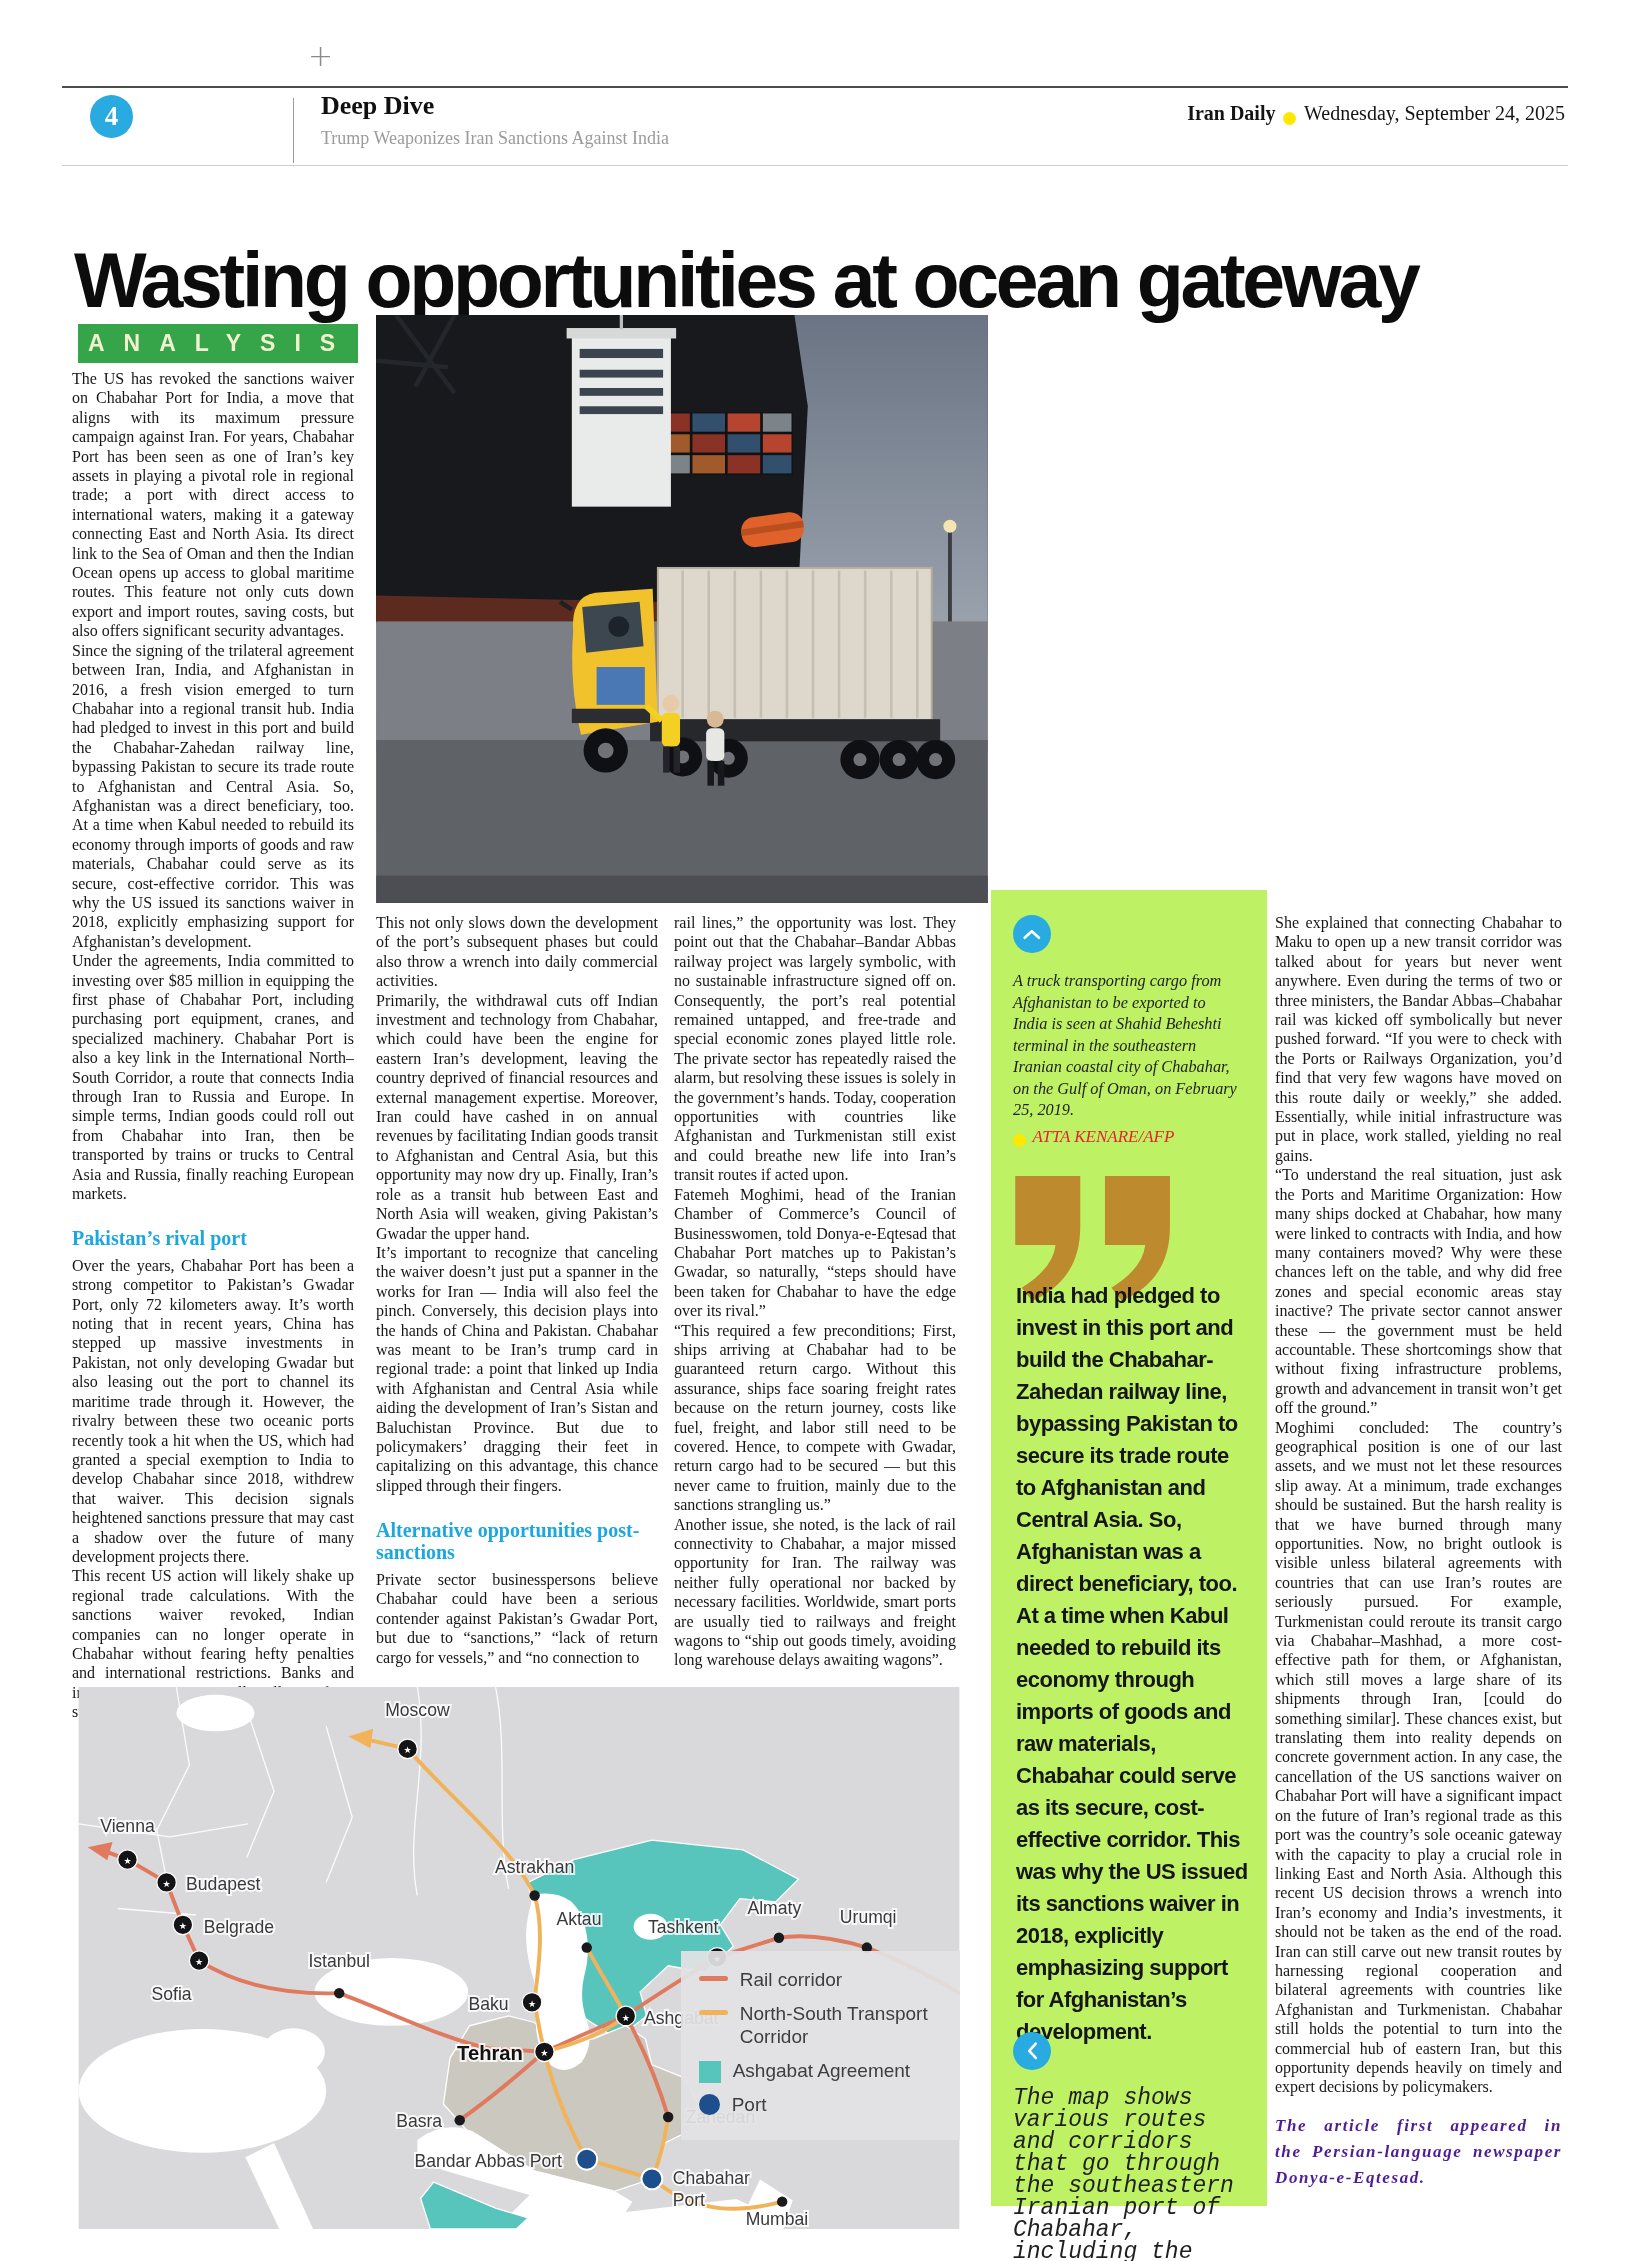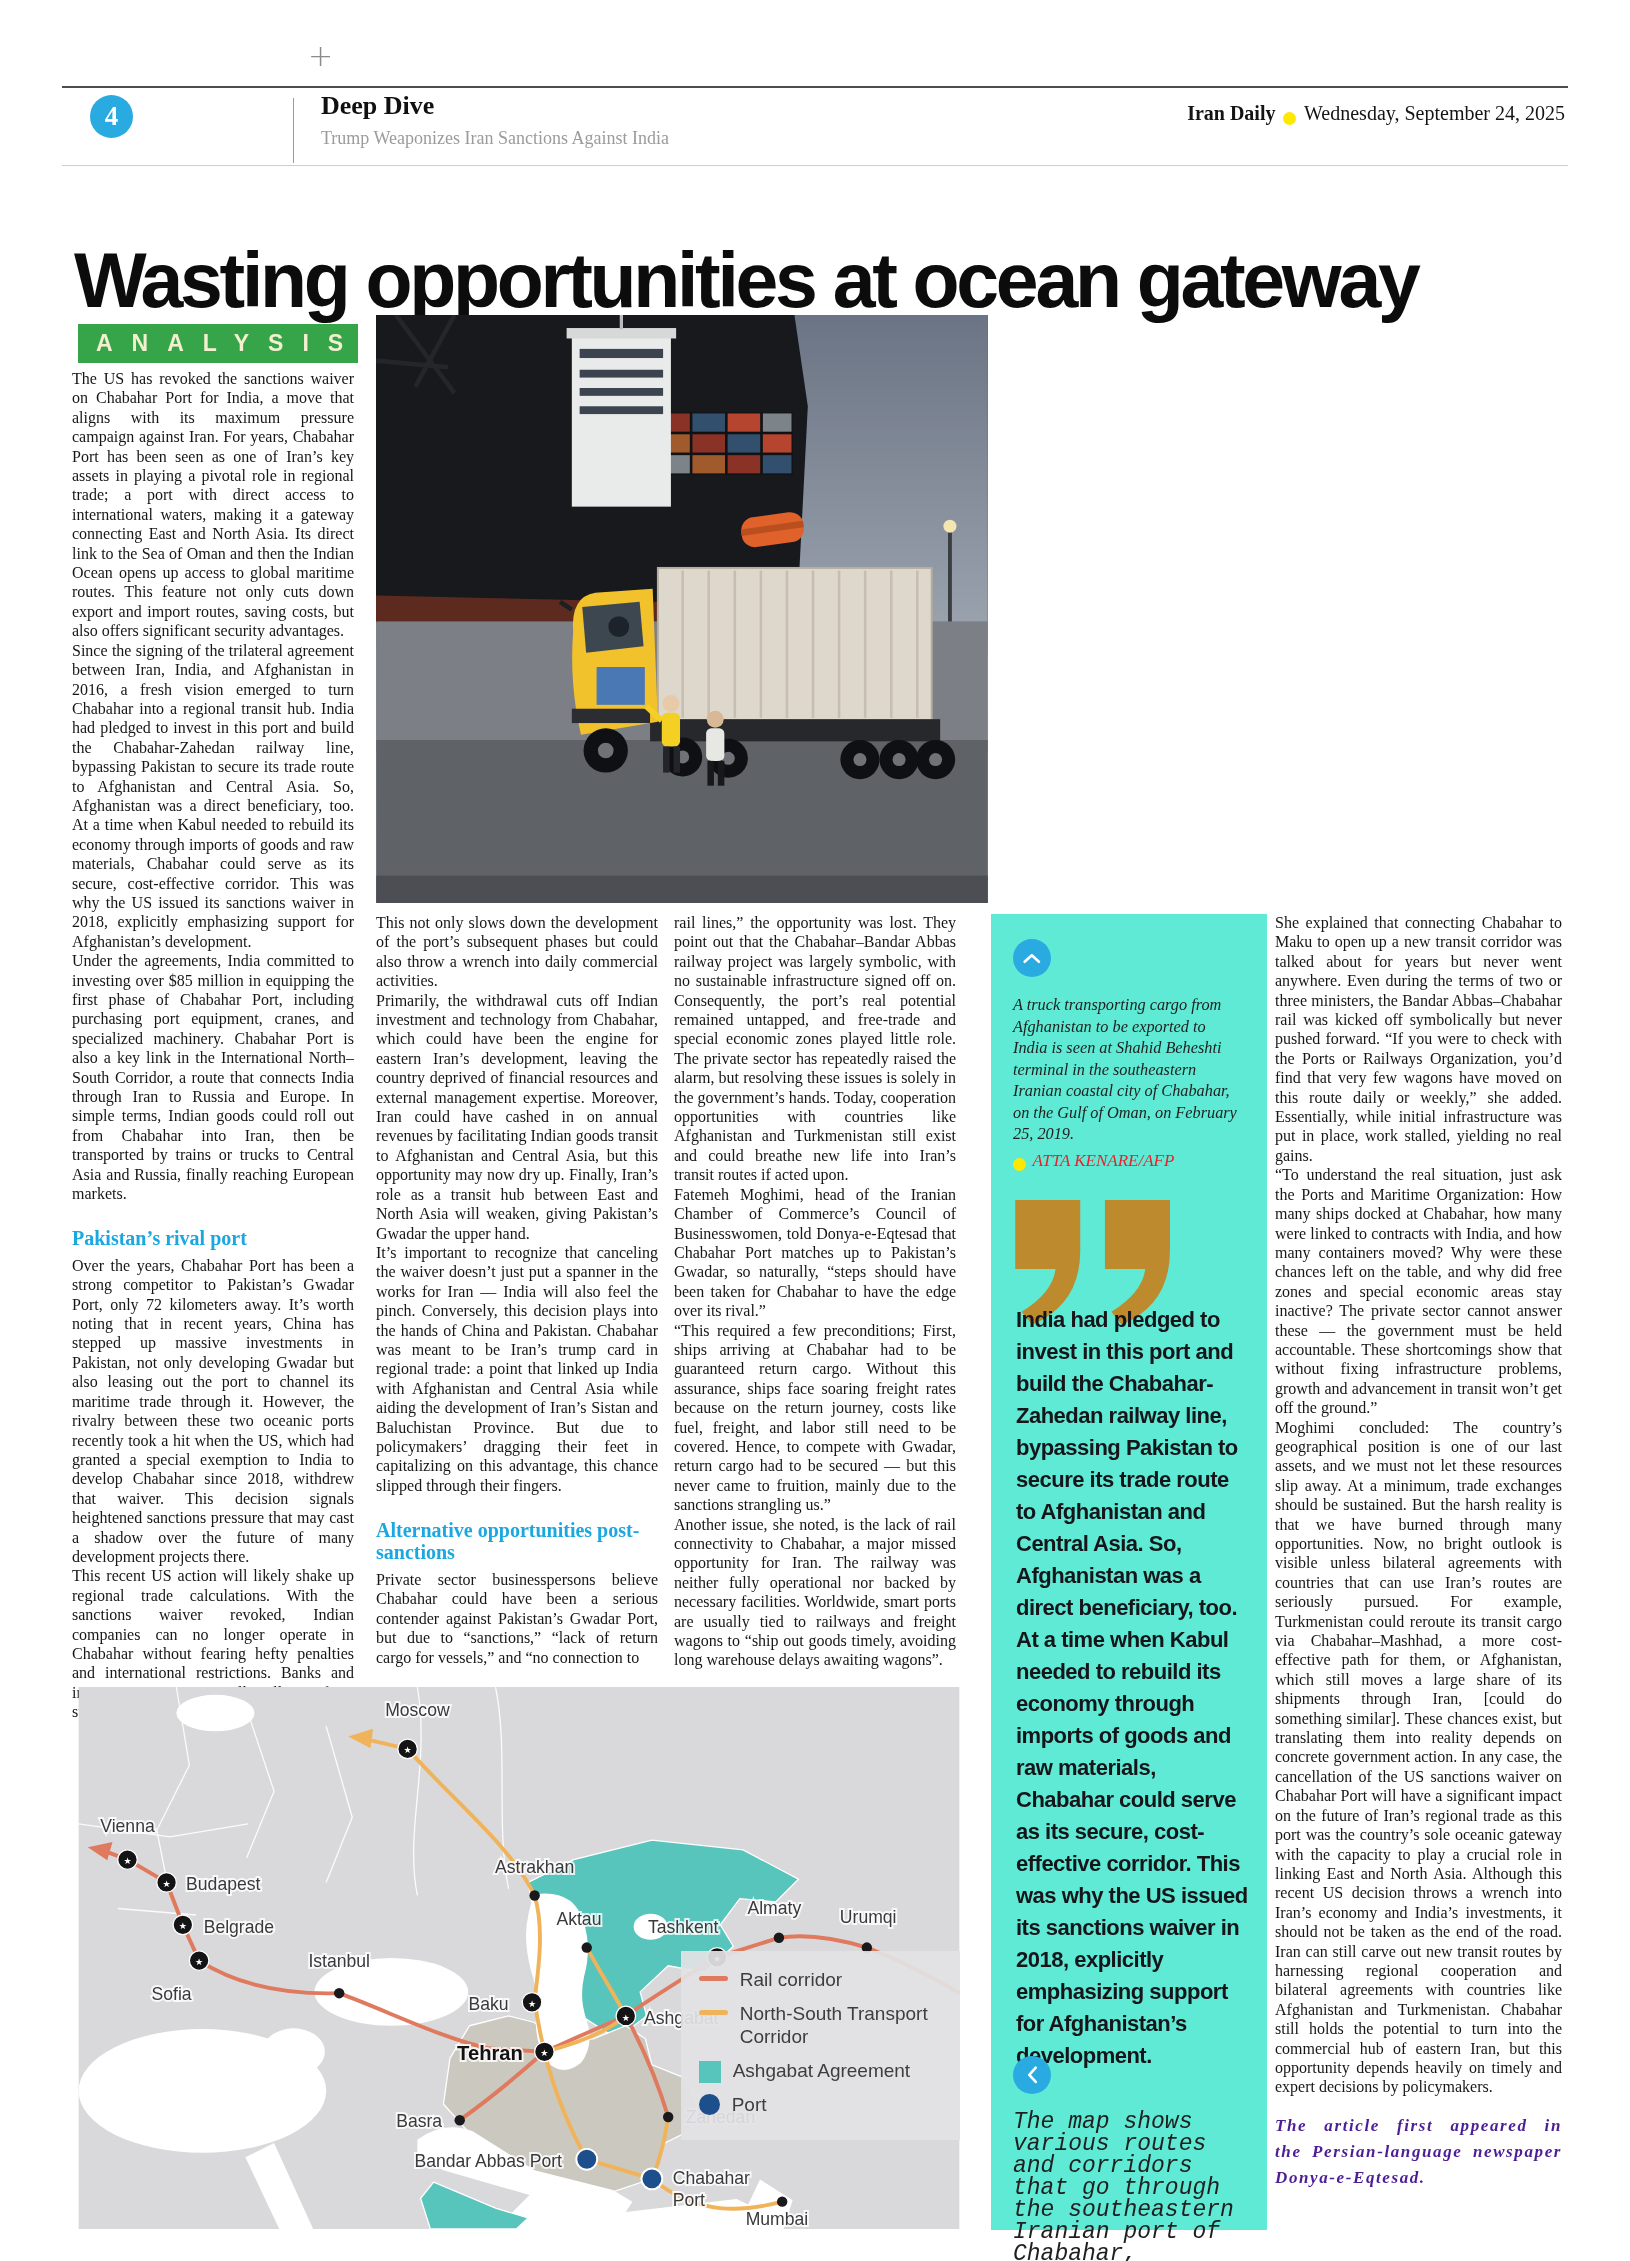--- a/index.html
+++ b/index.html
@@ -17,35 +17,35 @@
   .masthead{position:absolute;right:65px;top:102px;display:flex;align-items:flex-end;gap:7.8px;
             font:20px "Liberation Serif",serif;color:#141414;}
   .masthead .brand{font-weight:bold;}
   .dot-yellow{display:inline-block;width:13px;height:13px;border-radius:50%;background:#ffe800;}
   
   .headline{position:absolute;left:74px;top:188px;width:1493px;
             font:bold 77px/1.04 "Liberation Sans",sans-serif;letter-spacing:-3.3px;color:#0c0c0c;}
   
   .analysis{position:absolute;left:78px;top:324px;width:280px;height:39px;background:#36a54a;
             color:#f2f0cf;font:bold 23px/39px "Liberation Sans",sans-serif;letter-spacing:19px;
-            padding-left:18px;box-sizing:border-box;white-space:nowrap;overflow:hidden;}
+            padding-left:10px;box-sizing:border-box;white-space:nowrap;overflow:hidden;}
   
   .col{position:absolute;width:282px;}
   .col1{left:72px;top:369px;}
   .col2{left:376px;top:913px;}
   .col3{left:674px;top:913px;}
   .col5{left:1275px;top:913px;width:287px;}
   .para{margin:0;font-size:16px;line-height:19.4px;text-align:justify;hyphens:auto;color:#161616;}
   .subhead{margin:23.5px 0 6.5px;font:bold 20px/1.12 "Liberation Serif",serif;color:#1ba7e0;}
   .footer-note{margin-top:16px;font:bold italic 17px/26px "Liberation Serif",serif;color:#4c1d95;
                letter-spacing:1.6px;word-spacing:3.9px;text-align:justify;}
   
   .photo{position:absolute;left:376px;top:315px;width:612px;height:588px;overflow:hidden;background:#5c646f;}
   
-  .panel{position:absolute;left:991px;top:914px;width:276px;height:1316px;background:#5eead4;}
+  .panel{position:absolute;left:991px;top:890px;width:276px;height:1316px;background:#bef264;}
   .panel-inner{position:absolute;left:22px;right:25px;top:25px;}
   .circle-icon{width:38px;height:38px;border-radius:50%;background:#29abe2;display:flex;
                align-items:center;justify-content:center;}
   .caption{margin:17px 0 0;font:italic 16.3px/21.5px "Liberation Serif",serif;color:#1f1f1f;}
   .credit-row{margin-top:6.5px;display:flex;align-items:flex-end;gap:6.5px;}
   .credit{font:italic 17px "Liberation Serif",serif;color:#e8212e;}
   .quote-mark{position:absolute;left:23.5px;top:286px;}
   .quote-text{position:absolute;left:25px;top:390px;width:232px;
               font:bold 22px/32px "Liberation Sans",sans-serif;letter-spacing:-0.5px;color:#15151a;}
   .panel-bottom{position:absolute;left:22px;right:26px;top:1142px;}

